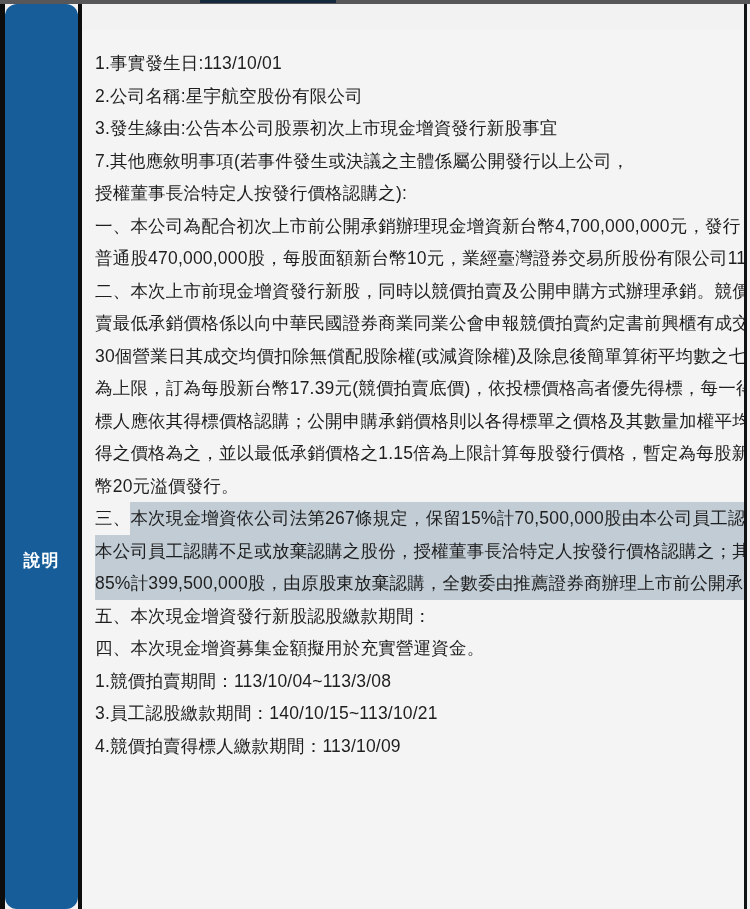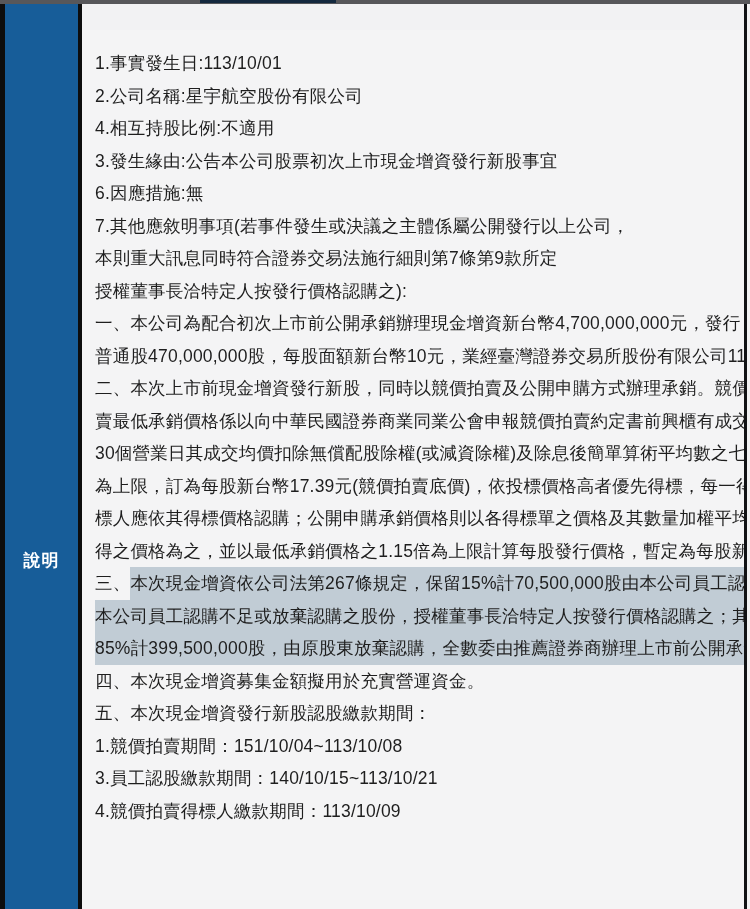--- a/index.html
+++ b/index.html
@@ -56,20 +56,21 @@
     z-index: 2;
   }
   
   .sidebar {
     position: absolute;
     top: 4px; bottom: 0; left: 5px;
     width: 73px;
     background: var(--sidebar, #175d99);
     z-index: 1;
     display: block;
+    border-radius: 12px;
   }
   .sidebar-label {
     position: absolute;
     top: 545px;
     left: 0;
     width: 100%;
     text-align: center;
     color: #ffffff;
     font-size: 17px;
     font-weight: bold;
@@ -121,33 +122,24 @@
   </div>
   <div class="frame-divider"></div>
   <div class="content" id="content">
       <div class="line">
         <span class="txt">1.事實發生日:113/10/01</span>
       </div>
       <div class="line">
         <span class="txt">2.公司名稱:星宇航空股份有限公司</span>
       </div>
       <div class="line">
-        <span class="txt">4.相互持股比例:不適用</span>
-      </div>
-      <div class="line">
         <span class="txt">3.發生緣由:公告本公司股票初次上市現金增資發行新股事宜</span>
       </div>
       <div class="line">
-        <span class="txt">6.因應措施:無</span>
-      </div>
-      <div class="line">
         <span class="txt">7.其他應敘明事項(若事件發生或決議之主體係屬公開發行以上公司，</span>
-      </div>
-      <div class="line">
-        <span class="txt">本則重大訊息同時符合證券交易法施行細則第7條第9款所定</span>
       </div>
       <div class="line">
         <span class="txt">授權董事長洽特定人按發行價格認購之):</span>
       </div>
       <div class="line">
         <span class="txt">一、本公司為配合初次上市前公開承銷辦理現金增資新台幣4,700,000,000元，發行</span>
       </div>
       <div class="line">
         <span class="txt">普通股470,000,000股，每股面額新台幣10元，業經臺灣證券交易所股份有限公司113年</span>
       </div>
@@ -163,37 +155,40 @@
       <div class="line">
         <span class="txt">為上限，訂為每股新台幣17.39元(競價拍賣底價)，依投標價格高者優先得標，每一得</span>
       </div>
       <div class="line">
         <span class="txt">標人應依其得標價格認購；公開申購承銷價格則以各得標單之價格及其數量加權平均所</span>
       </div>
       <div class="line">
         <span class="txt">得之價格為之，並以最低承銷價格之1.15倍為上限計算每股發行價格，暫定為每股新台</span>
       </div>
       <div class="line">
+        <span class="txt">幣20元溢價發行。</span>
+      </div>
+      <div class="line">
         <span class="pre">三、</span>
         <span class="hl">本次現金增資依公司法第267條規定，保留15%計70,500,000股由本公司員工認購，</span>
       </div>
       <div class="line">
         <span class="hl">本公司員工認購不足或放棄認購之股份，授權董事長洽特定人按發行價格認購之；其餘</span>
       </div>
       <div class="line">
         <span class="hl">85%計399,500,000股，由原股東放棄認購，全數委由推薦證券商辦理上市前公開承銷。</span>
       </div>
       <div class="line">
+        <span class="txt">五、本次現金增資發行新股認股繳款期間：</span>
+      </div>
+      <div class="line">
         <span class="txt">四、本次現金增資募集金額擬用於充實營運資金。</span>
       </div>
       <div class="line">
-        <span class="txt">五、本次現金增資發行新股認股繳款期間：</span>
-      </div>
-      <div class="line">
-        <span class="txt">1.競價拍賣期間：151/10/04~113/10/08</span>
+        <span class="txt">1.競價拍賣期間：113/10/04~113/3/08</span>
       </div>
       <div class="line">
         <span class="txt">3.員工認股繳款期間：140/10/15~113/10/21</span>
       </div>
       <div class="line">
         <span class="txt">4.競價拍賣得標人繳款期間：113/10/09</span>
       </div>
     </div>
   <div class="frame-right"></div>
 </div>

